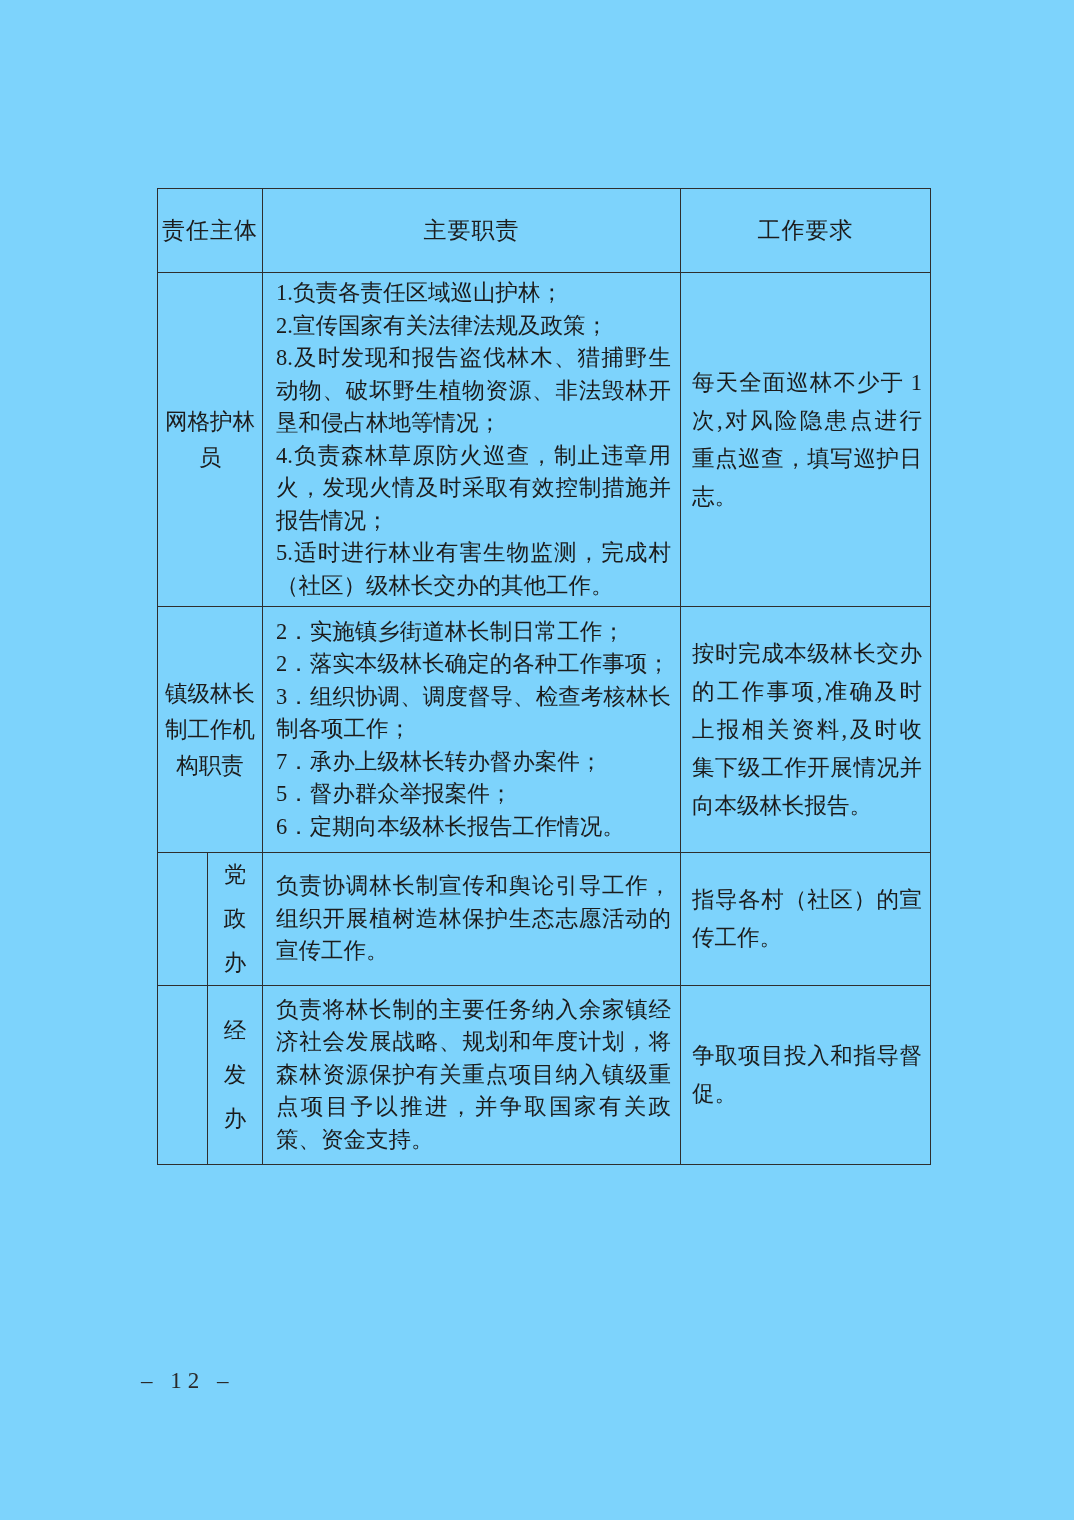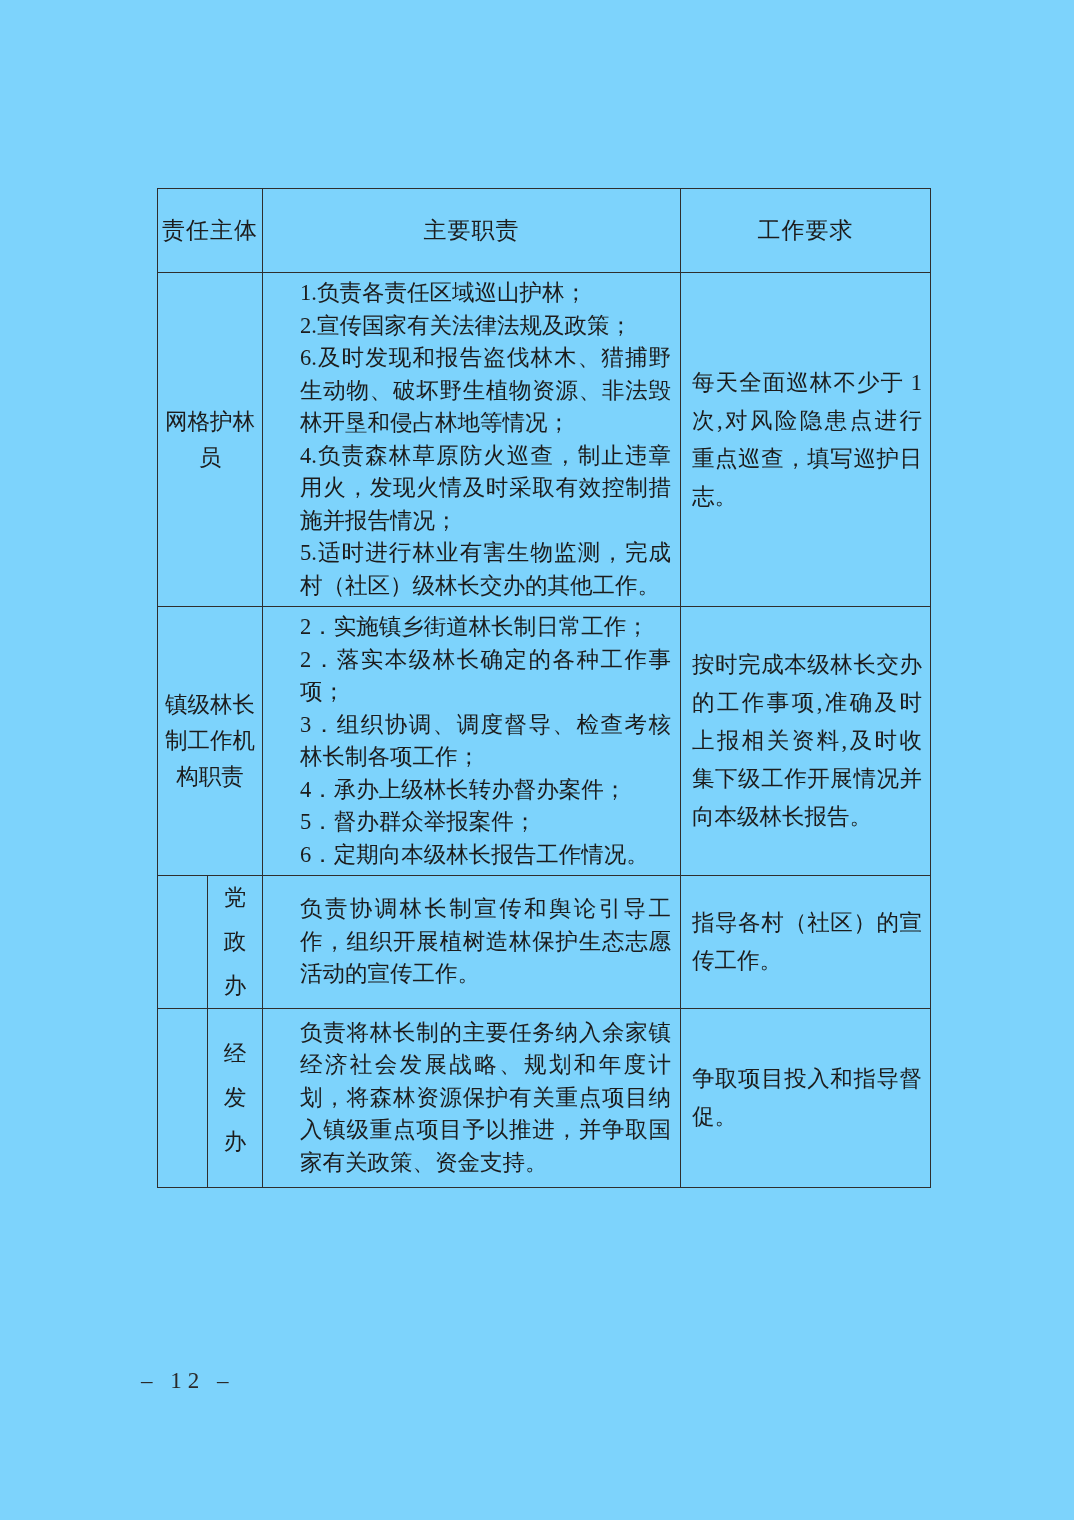--- a/index.html
+++ b/index.html
@@ -49,21 +49,21 @@
     word-break:break-all;
     line-height:44px;
     text-align:center;
   }
   td.duties{
     font-size:22.5px;
     line-height:32.5px;
     padding:4px 9px 4px 13px;
     text-align:justify;
   }
-  td.duties .duty-line{text-align:justify;margin-left:24px;}
+  td.duties .duty-line{text-align:justify;}
   td.req{
     font-size:22.5px;
     line-height:38px;
     padding:4px 8px 4px 11px;
     text-align:justify;
     margin-left:18px;
   }
   .page-number{
     position:absolute;
     left:141px;top:1368px;
@@ -90,34 +90,34 @@
       <th class="hdr" colspan="2">责任主体</th>
       <th class="hdr">主要职责</th>
       <th class="hdr">工作要求</th>
     </tr>
 
     <tr style="height:325px">
       <td class="entity" colspan="2">网格护林员</td>
       <td class="duties">
         <div class="duty-line">1.负责各责任区域巡山护林；</div>
         <div class="duty-line">2.宣传国家有关法律法规及政策；</div>
-        <div class="duty-line">6.及时发现和报告盗伐林木、猎捕野生动物、破坏野生植物资源、非法毁林开垦和侵占林地等情况；</div>
+        <div class="duty-line">8.及时发现和报告盗伐林木、猎捕野生动物、破坏野生植物资源、非法毁林开垦和侵占林地等情况；</div>
         <div class="duty-line">4.负责森林草原防火巡查，制止违章用火，发现火情及时采取有效控制措施并报告情况；</div>
         <div class="duty-line">5.适时进行林业有害生物监测，完成村（社区）级林长交办的其他工作。</div>
       </td>
       <td class="req">每天全面巡林不少于 1 次,对风险隐患点进行重点巡查，填写巡护日志。</td>
     </tr>
 
     <tr style="height:246px">
       <td class="entity" colspan="2">镇级林长制工作机构职责</td>
       <td class="duties">
         <div class="duty-line">2．实施镇乡街道林长制日常工作；</div>
         <div class="duty-line">2．落实本级林长确定的各种工作事项；</div>
         <div class="duty-line">3．组织协调、调度督导、检查考核林长制各项工作；</div>
-        <div class="duty-line">4．承办上级林长转办督办案件；</div>
+        <div class="duty-line">7．承办上级林长转办督办案件；</div>
         <div class="duty-line">5．督办群众举报案件；</div>
         <div class="duty-line">6．定期向本级林长报告工作情况。</div>
       </td>
       <td class="req">按时完成本级林长交办的工作事项,准确及时上报相关资料,及时收集下级工作开展情况并向本级林长报告。</td>
     </tr>
 
     <tr style="height:124px">
       <td class="subspacer"></td>
       <td class="subentity">
         <div class="vert">党政办</div>

